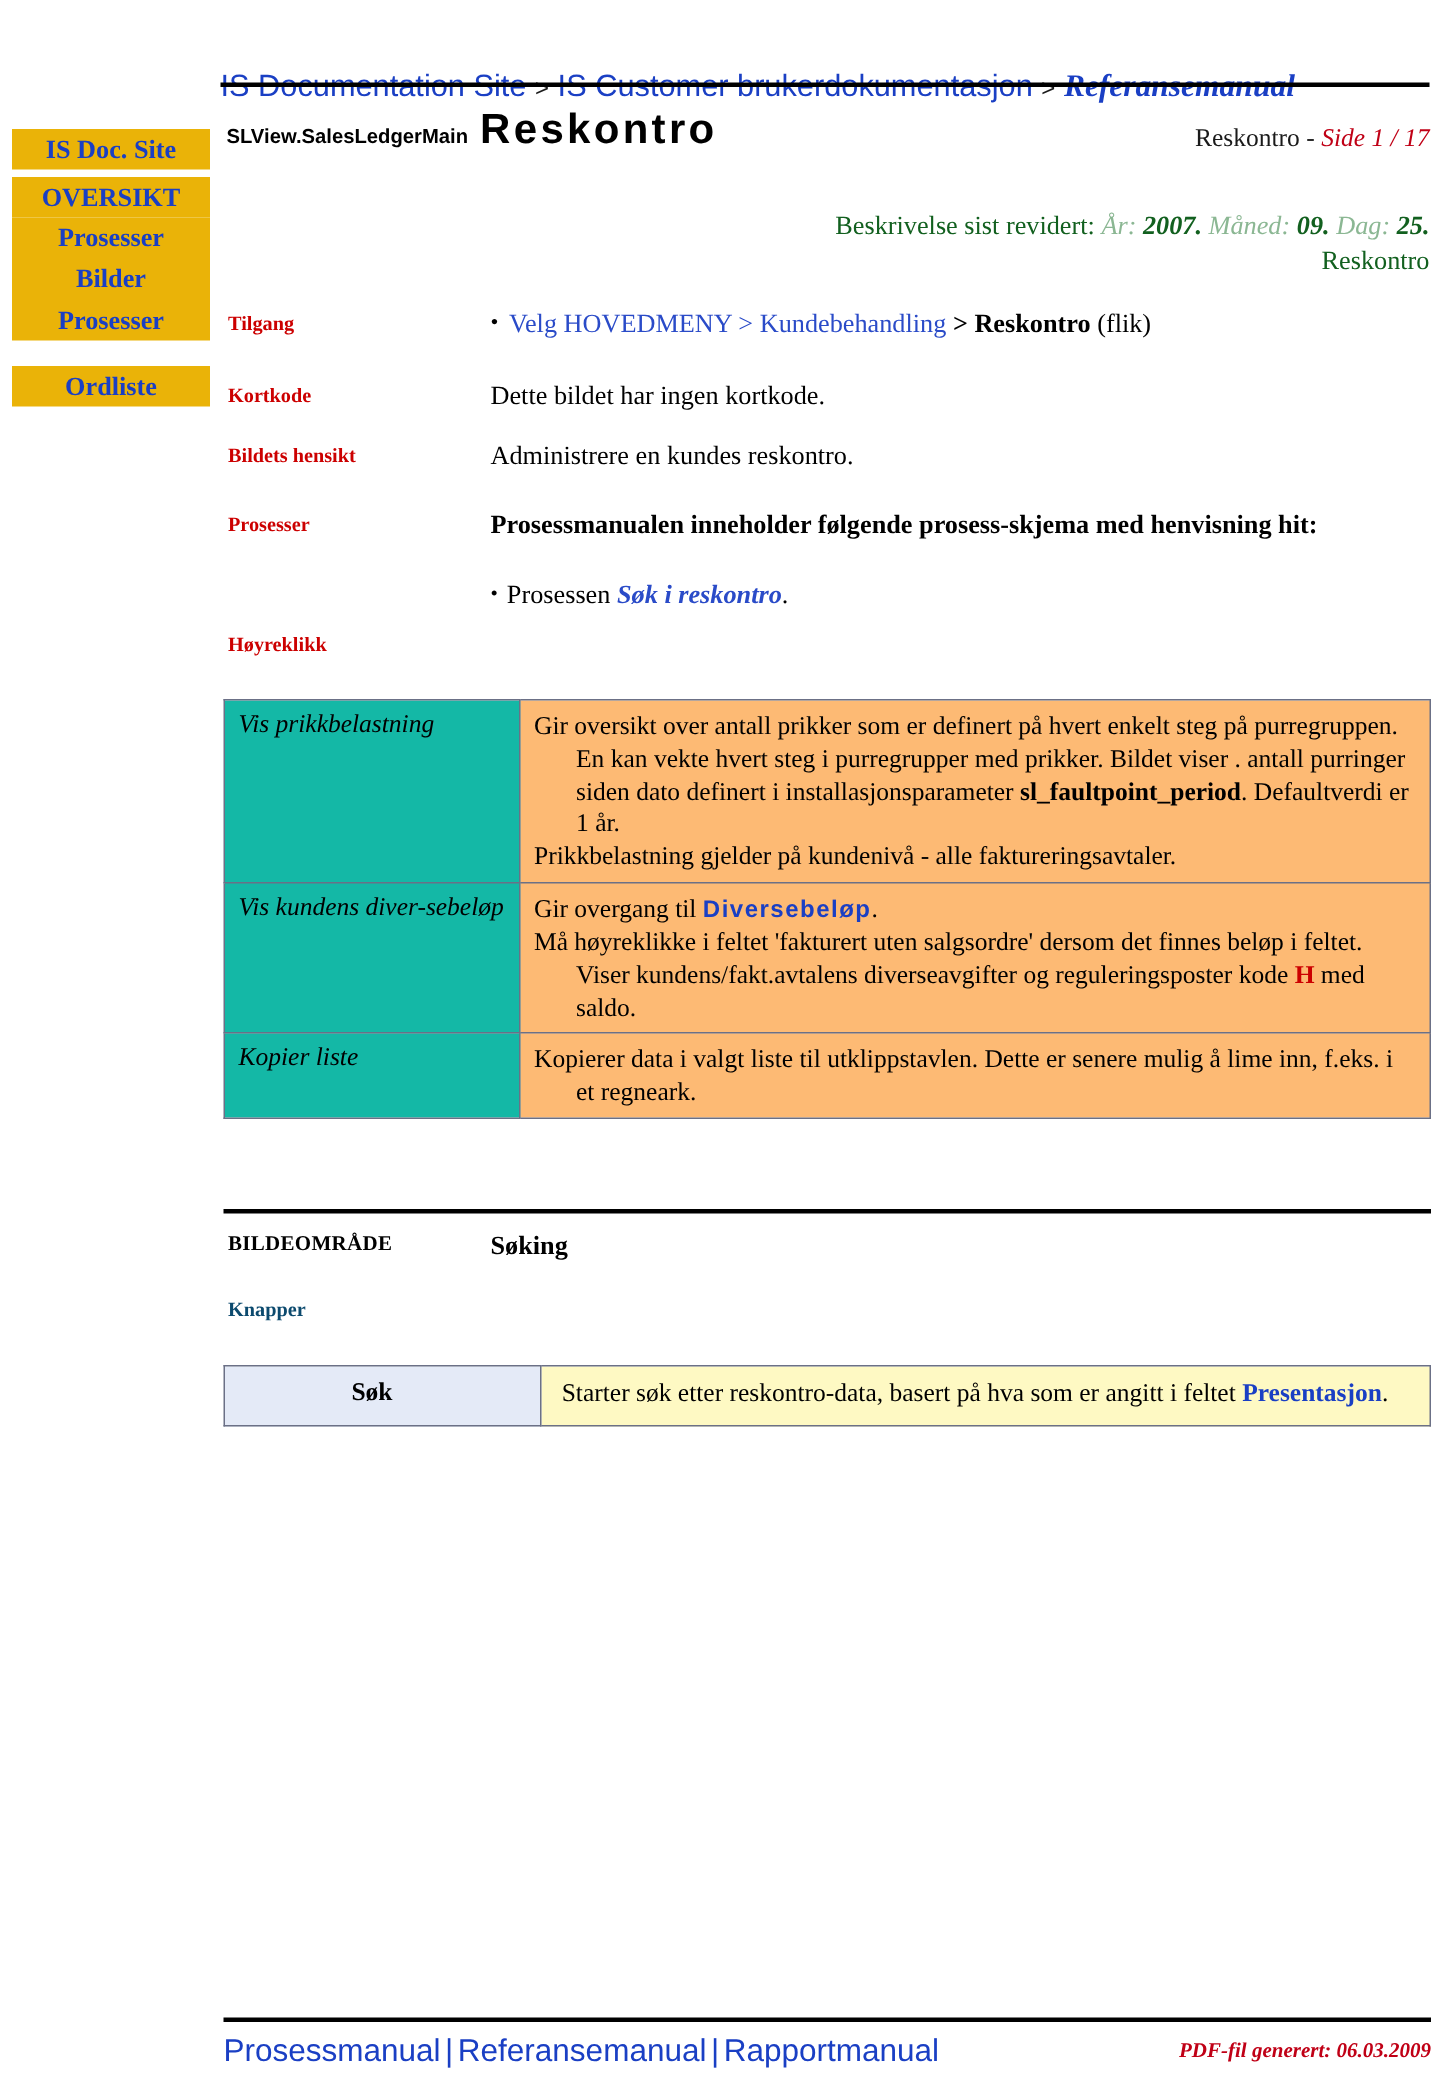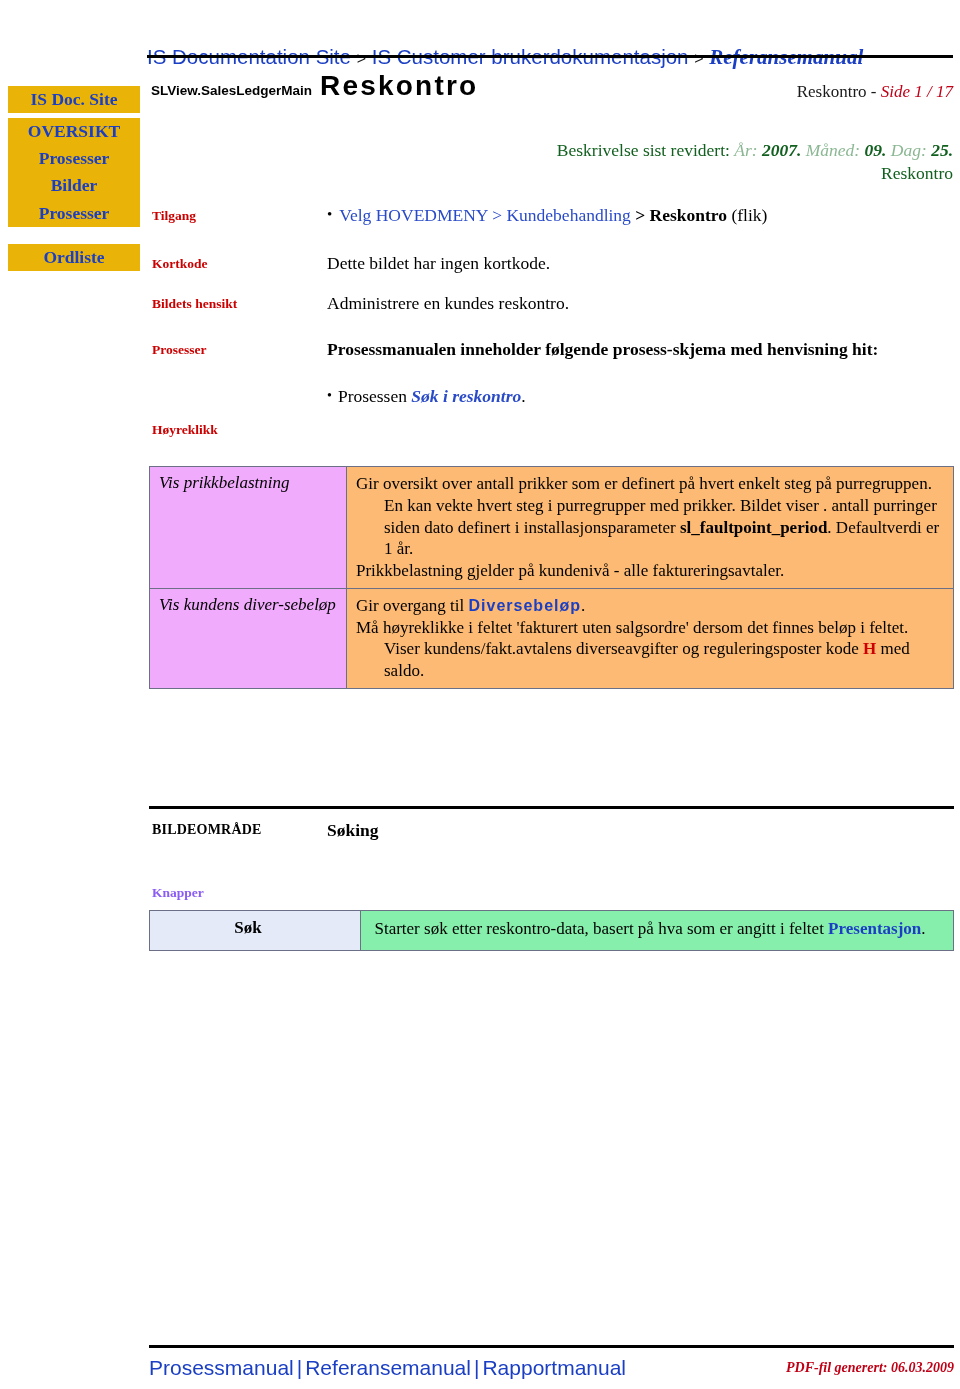--- a/index.html
+++ b/index.html
@@ -213,21 +213,21 @@
     border-collapse: collapse;
     table-layout: fixed;
   }
   .rc-table td {
     border: 1.5px solid #6b7086;
     vertical-align: top;
     padding: 6px 9px 6px 9px;
   }
   .rc-left {
     width: 178px;
-    background: #f0abfc;
+    background: #14b8a6;
     font-style: italic;
     font-size: 17px;
     color: #000000;
     line-height: 1.2;
   }
   .rc-right {
     background: #fdba74;
     font-size: 17px;
     color: #000000;
     line-height: 1.28;
@@ -271,22 +271,21 @@
     font-weight: bold;
     font-size: 17.5px;
     color: #000000;
   }
   .knapper {
     position: absolute;
     left: 152px;
     top: 865px;
     font-weight: bold;
     font-size: 13.5px;
-    color: #8b5cf6;
-    margin-top: 20px;
+    color: #0c4a6e;
   }
 
   
   .btn-table {
     position: absolute;
     left: 149px;
     top: 910px;
     width: 805px;
     border-collapse: collapse;
     table-layout: fixed;
@@ -298,21 +297,21 @@
     text-align: center;
   }
   .btn-left {
     width: 178px;
     background: #e4eaf7;
     font-weight: bold;
     font-size: 17px;
     color: #000000;
   }
   .btn-right {
-    background: #86efac;
+    background: #fef9c3;
     font-size: 17px;
     line-height: 1.3;
     padding-left: 12px;
   }
   .blue-bold { color: #1a3fc4; font-weight: bold; }
 
   
   .footer-rule {
     position: absolute;
     left: 149px;
@@ -432,20 +431,26 @@
       <div>Prikkbelastning gjelder på kundenivå - alle faktureringsavtaler.</div>
     </td>
   </tr>
   <tr>
     <td class="rc-left">Vis kundens diver-sebeløp</td>
     <td class="rc-right">
       <div><span>Gir overgang til </span><span class="mono-blue">Diversebeløp</span><span>.</span></div>
       <div class="hang"><span>Må høyreklikke i feltet 'fakturert uten salgsordre' dersom det finnes beløp i feltet. Viser kundens/fakt.avtalens diverseavgifter og reguleringsposter kode </span><span class="red-bold">H</span><span> med saldo.</span></div>
     </td>
   </tr>
+  <tr>
+    <td class="rc-left">Kopier liste</td>
+    <td class="rc-right">
+      <div class="hang">Kopierer data i valgt liste til utklippstavlen. Dette er senere mulig å lime inn, f.eks. i et regneark.</div>
+    </td>
+  </tr>
 </tbody>
   </table>
 
 <div class="sec-rule"></div>
 <div class="bildeomrade">BILDEOMRÅDE</div>
 <div class="soking">Søking</div>
 <div class="knapper">Knapper</div>
 
 <table class="btn-table">
   <tbody>

